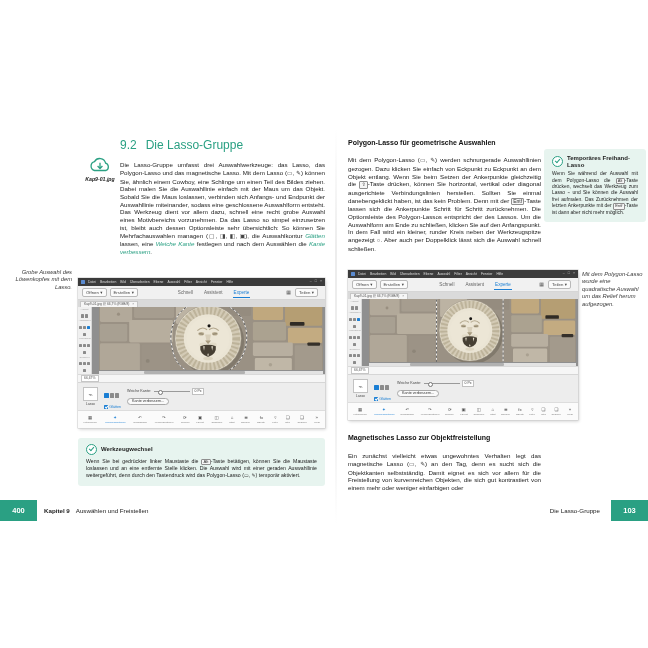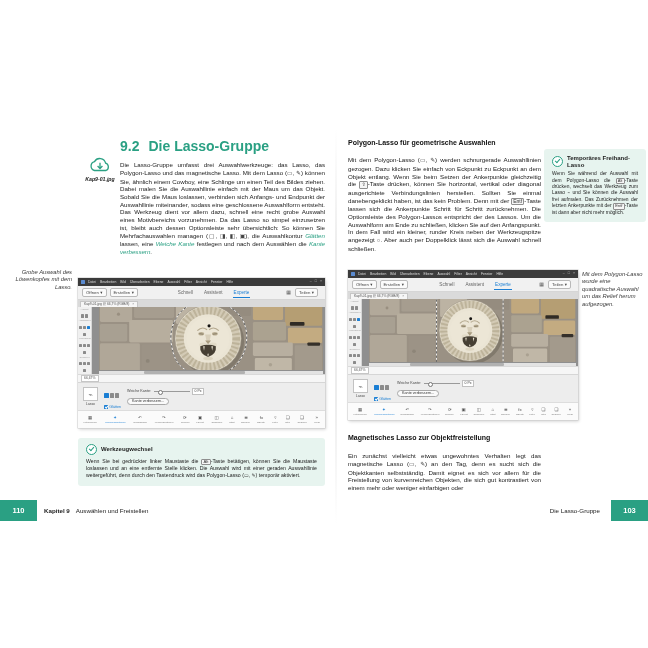--- a/index.html
+++ b/index.html
@@ -4,21 +4,21 @@
 <style>
   :root{ --g:#2aa083; --blue:#1b7fd4; }
   html,body{margin:0;padding:0;background:#fff;}
   .sheet{position:relative;width:648px;height:648px;background:#fff;overflow:hidden;
          font-family:"Liberation Sans",sans-serif;color:#1e1e1e;}
   .abs{position:absolute;}
   .gutter{left:335px;top:128px;width:2px;height:396px;
           background:linear-gradient(180deg,#fff, #ededed 30%, #ededed 70%, #fff);}
 
   
-  .sec-head{left:120px;top:138px;font-size:14px;font-weight:bold;color:var(--g);}
+  .sec-head{left:120px;top:138px;font-size:12px;font-weight:normal;color:var(--g);}
   .sec-head .num{margin-right:9px;}
   .body-text{font-size:6.2px;line-height:7.7px;text-align:justify;letter-spacing:-.03px;color:#222;}
   .lp-intro{left:120px;top:155px;width:205px;}
   .rp-p1{left:348px;top:150px;width:193px;}
   .rp-p2{left:348px;top:446px;width:193px;}
   .sub-head{font-size:7px;font-weight:bold;color:#111;}
   .rp-h1{left:348px;top:139px;width:210px;}
   .rp-h2{left:348px;top:434px;width:220px;}
   .caption{font-size:5.8px;line-height:7.4px;font-style:italic;color:#3c3c3c;}
   .lp-caption{left:12px;top:269px;width:60px;text-align:right;}
@@ -369,21 +369,21 @@
   </div>
 
   <div class="abs note lp-note">
     <div class="note-head">
       <span class="check"></span>
       <span class="note-title">Werkzeugwechsel</span>
     </div>
     <div class="note-body"><span>Wenn Sie bei gedrückter linker Maustaste die </span><span class="kbd">Alt</span><span>-Taste betätigen, können Sie die Maustaste loslassen und an eine entfernte Stelle klicken. Die Auswahl wird mit einer geraden Auswahllinie weitergeführt, denn durch den Tastendruck wird das Polygon-Lasso (</span><span class="ic">▭</span><span>, </span><span class="ic">✎</span><span>) temporär aktiviert.</span></div>
   </div>
 
-  <div class="abs pagenum lp-pagenum">110</div>
+  <div class="abs pagenum lp-pagenum">400</div>
   <div class="abs runfoot lp-runfoot">
     <b>Kapitel 9</b><span>Auswählen und Freistellen</span>
   </div>
 
   <div class="abs sub-head rp-h1">Polygon-Lasso für geometrische Auswahlen</div>
   <p class="abs body-text rp-p1"><span>Mit dem Polygon-Lasso (</span><span class="ic">▭</span><span>, </span><span class="ic">✎</span><span>) werden schnurgerade Auswahllinien gezogen. Dazu klicken Sie einfach von Eckpunkt zu Eckpunkt an dem Objekt entlang. Wenn Sie beim Setzen der Ankerpunkte gleichzeitig die </span><span class="kbd">⇧</span><span>-Taste drücken, können Sie horizontal, vertikal oder diagonal ausgerichtete Verbindungslinien herstellen. Sollten Sie einmal danebengeklickt haben, ist das kein Problem. Denn mit der </span><span class="kbd">Entf</span><span>-Taste lassen sich die Ankerpunkte Schritt für Schritt zurücknehmen. Die Optionsleiste des Polygon-Lassos entspricht der des Lassos. Um die Auswahlform am Ende zu schließen, klicken Sie auf den Anfangspunkt. In dem Fall wird ein kleiner, runder Kreis neben der Werkzeugspitze angezeigt </span><span class="ic">○</span><span>. Aber auch per Doppelklick lässt sich die Auswahl schnell schließen.</span></p>
 
   <div class="abs note rp-note">
     <div class="note-head">
       <span class="check"></span>

